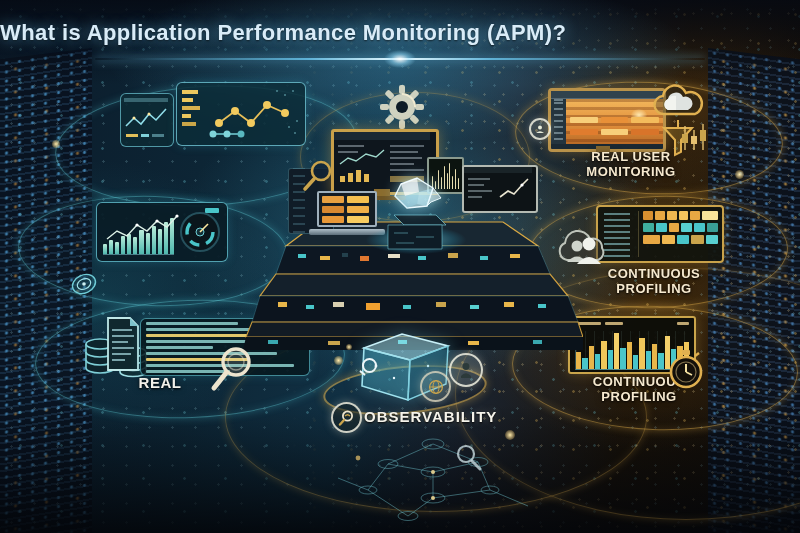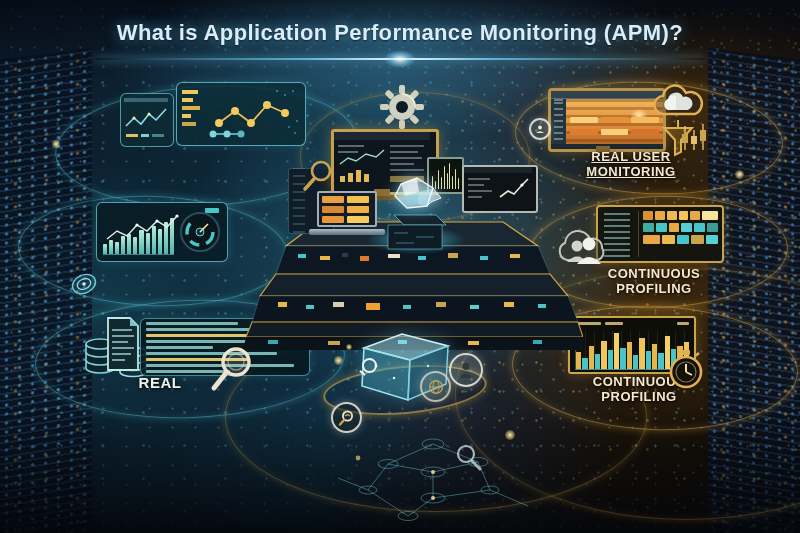--- a/index.html
+++ b/index.html
@@ -28,21 +28,21 @@
     background-image:repeating-linear-gradient(178deg,transparent 0 5px,rgba(70,130,180,.20) 5px 7px),
       radial-gradient(circle,rgba(90,180,240,.65) 1px,transparent 2px),
       radial-gradient(circle,rgba(240,170,70,.5) 1px,transparent 2px);
     background-size:auto,13px 9px,31px 23px;}
   .rack.left{left:0;transform:skewY(-7deg);transform-origin:top right;}
   .rack.right{right:0;transform:skewY(7deg);transform-origin:top left;
     background-image:repeating-linear-gradient(182deg,transparent 0 5px,rgba(80,120,170,.22) 5px 7px),
       radial-gradient(circle,rgba(90,170,240,.6) 1px,transparent 2px),
       radial-gradient(circle,rgba(245,185,85,.6) 1px,transparent 2px);}
   
-  .title{position:absolute;top:20px;left:0;width:800px;text-align:center;
+  .title{position:absolute;top:20px;left:0;width:800px;text-align:left;
     color:#d9ecf8;font-size:22px;font-weight:700;letter-spacing:.4px;
     text-shadow:0 0 14px rgba(110,200,245,.6),0 1px 2px rgba(0,0,0,.8);}
   .title-line{position:absolute;top:58px;left:95px;width:610px;height:2px;border-radius:2px;
     background:linear-gradient(90deg,rgba(90,190,235,0),rgba(110,205,245,.8) 35%,#eafaff 50%,rgba(110,205,245,.8) 65%,rgba(90,190,235,0));
     box-shadow:0 0 10px rgba(120,210,250,.8);}
   .title-spark{position:absolute;top:50px;left:384px;width:32px;height:18px;
     background:radial-gradient(closest-side,rgba(255,255,255,.95),rgba(150,220,250,.5) 55%,transparent);}
   
   .arc{position:absolute;border-radius:50%;border:1.5px solid;}
   .arc.teal{border-color:rgba(95,205,215,.45);box-shadow:0 0 9px rgba(80,200,215,.3),inset 0 0 9px rgba(80,200,215,.18);}
@@ -246,21 +246,21 @@
   <svg style="position:absolute;left:680px;top:124px;" width="30" height="28" viewBox="0 0 30 28">
     <g stroke="#e6c070" stroke-width="1.4">
       <line x1="5" y1="2" x2="5" y2="26"></line>
         <line x1="14" y1="6" x2="14" y2="26"></line>
         <line x1="23" y1="0" x2="23" y2="26"></line>
     </g>
     <rect x="2" y="10" width="6" height="9" fill="#caa44c"></rect>
     <rect x="11" y="12" width="6" height="8" fill="#e6c070"></rect>
     <rect x="20" y="6" width="6" height="11" fill="#caa44c"></rect>
   </svg>
-  <div class="lbl gold" style="left:550px;top:149px;width:162px;font-size:13px;text-decoration:underline;">REAL USER MONITORING</div>
+  <div class="lbl gold" style="left:550px;top:149px;width:162px;font-size:13px;">REAL USER MONITORING</div>
 
   <div class="panel met-panel">
     <div class="met-btn"></div>
     <div class="met-chart">
       <div class="bars">
           <i style="height: 25%;"></i>
           <i style="height: 35%;"></i>
           <i style="height: 30%;"></i>
           <i style="height: 45%;"></i>
           <i style="height: 50%;"></i>
@@ -578,20 +578,21 @@
   <div class="spark" style="left:334px;top:356px;width:9px;height:9px;"></div>
   <div class="spark" style="left:346px;top:344px;width:6px;height:6px;"></div>
 
   <div class="circle-icon" style="left:331px;top:402px;width:27px;height:27px;background:rgba(25,38,40,.55);">
     <svg width="17" height="17" viewBox="0 0 17 17">
       <circle cx="9.5" cy="7" r="4.6" fill="none" stroke="#ece4ce" stroke-width="1.8"></circle>
       <line x1="6" y1="11" x2="2" y2="15.5" stroke="#caa44c" stroke-width="2.4" stroke-linecap="round"></line>
       <path d="M7 7 q2.5 -2.5 5 0" fill="none" stroke="#caa44c" stroke-width="1.4"></path>
     </svg>
   </div>
+  <div class="obs-text">OBSERVABILITY</div>
 
   <svg style="position:absolute;left:338px;top:428px;opacity:.85;" width="190" height="98" viewBox="0 0 190 98">
     <g stroke="rgba(120,210,220,.5)" stroke-width="1" fill="none">
       <line x1="95" y1="16" x2="50" y2="36"></line>
         <line x1="95" y1="16" x2="140" y2="34"></line>
       <line x1="50" y1="36" x2="95" y2="44"></line>
         <line x1="140" y1="34" x2="95" y2="44"></line>
       <line x1="50" y1="36" x2="30" y2="62"></line>
         <line x1="95" y1="44" x2="95" y2="70"></line>
       <line x1="140" y1="34" x2="152" y2="62"></line>

